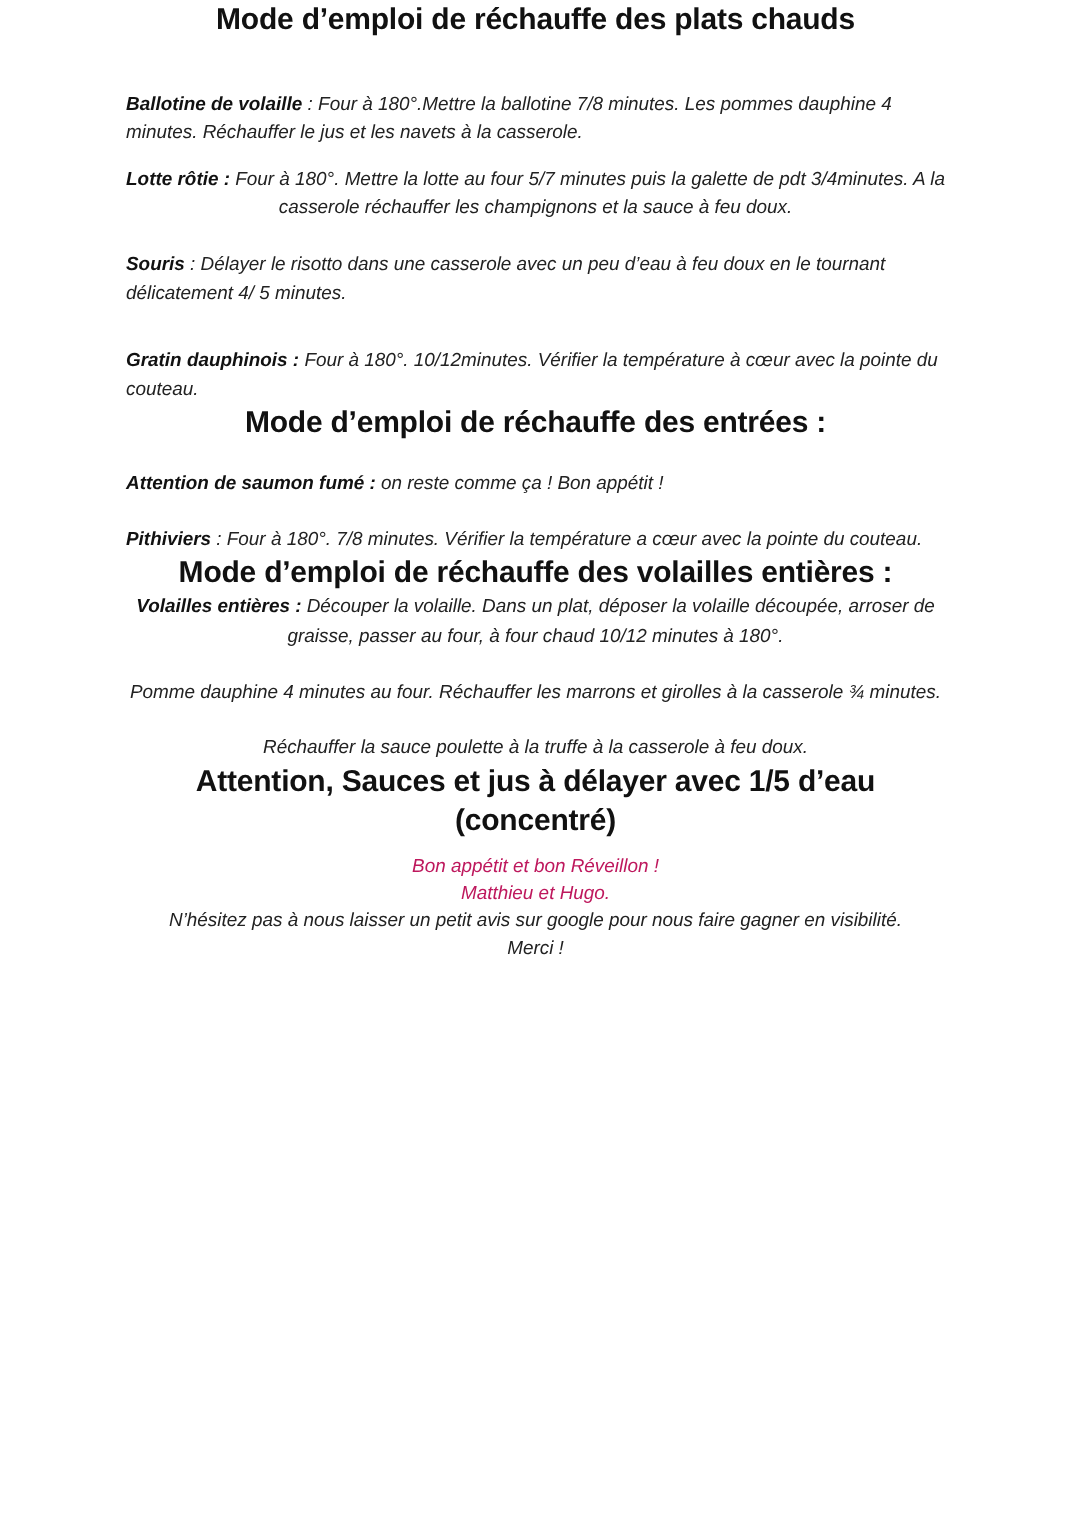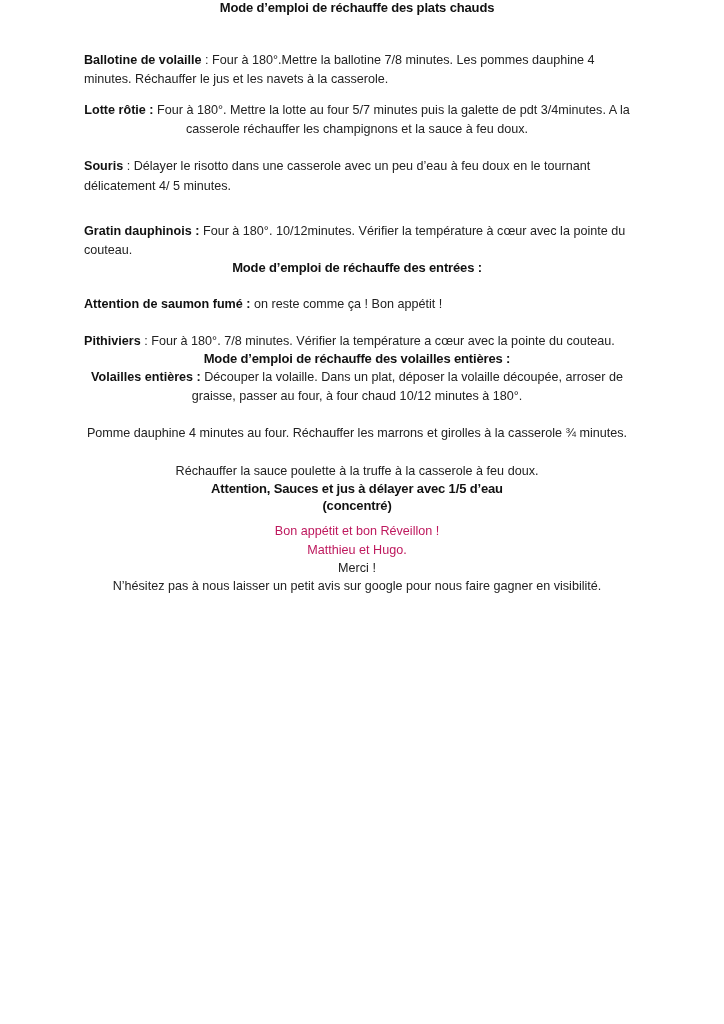--- a/index.html
+++ b/index.html
@@ -24,21 +24,21 @@
   }
   .content {
     position: absolute;
     left: 84px;
     top: 0;
     width: 546px;
   }
 
   
   h1.section-title {
-    font-size: 13px;
+    font-size: 20px;
     font-weight: bold;
     text-align: center;
     margin: 0;
     line-height: 1.3;
     letter-spacing: -0.15px;
     color: #111111;
   }
   .title-plats   { margin-top: 86px; }
   .title-entrees { margin-top: 43px; }
   .title-volailles {
@@ -50,20 +50,21 @@
     font-size: 18px;
     line-height: 1.34;
   }
 
   
   p {
     margin: 0;
     font-size: 12.6px;
     line-height: 1.52;
     color: #222222;
+    font-style: italic;
   }
   p b, p .lead {
     font-weight: bold;
     color: #111111;
   }
   .para        { margin-top: 0; }
   .gap-lg      { margin-top: 26px; }
   .gap-md      { margin-top: 18px; }
   .gap-sm      { margin-top: 12px; text-align: center; }
   .gap-xs      { margin-top: 8px; }
@@ -132,18 +133,18 @@
 
     <h1 class="section-title title-attention">
       <span>Attention, Sauces et jus à délayer avec 1/5 d’eau</span><br>
       <span>(concentré)</span>
     </h1>
 
     <p class="green gap-xs">Bon appétit et bon Réveillon !</p>
 
     <p class="green">Matthieu et  Hugo.</p>
 
+    <p class="closing">N’hésitez pas à nous laisser un petit avis sur google pour nous faire gagner en visibilité.</p>
+
     <p class="closing">Merci !</p>
-
-    <p class="closing">N’hésitez pas à nous laisser un petit avis sur google pour nous faire gagner en visibilité.</p>
 
   </div>
 </div>
 
 </body></html>

